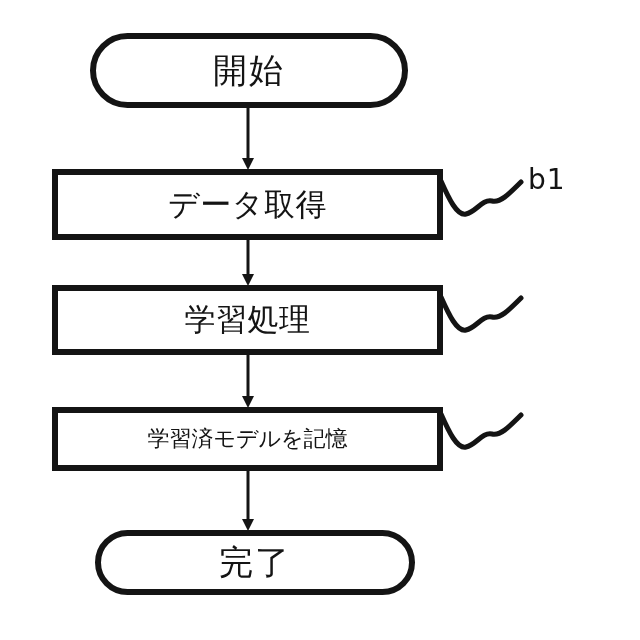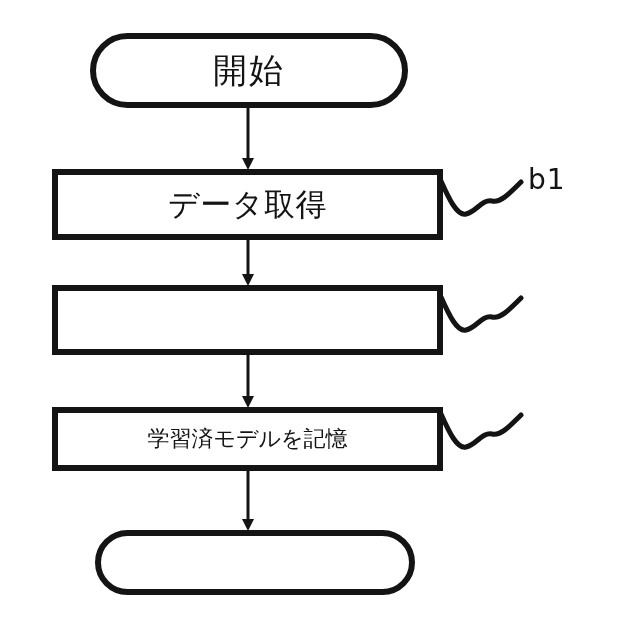--- a/index.html
+++ b/index.html
@@ -99,21 +99,23 @@
 
     <path d="M441,297 C449,315 457,332 466,330 C476,328 482,315 492,317 C500,319 508,311 521,298" fill="none" stroke="#141414" stroke-width="5" stroke-linecap="round"></path>
 
     <path d="M441,414 C449,432 457,449 466,447 C476,445 482,432 492,434 C500,436 508,428 521,415" fill="none" stroke="#141414" stroke-width="5" stroke-linecap="round"></path>
   </svg>
 
   <div class="node-text terminal-text" style="left:93px; top:36px; width:312px; height:69px;">開始</div>
 
   <div class="node-text process-text" style="left:55px; top:172px; width:385px; height:65px;">データ取得</div>
 
+  <div class="node-text process-text" style="left:55px; top:288px; width:385px; height:64px;">学習処理</div>
 
   <div class="node-text process-text long" style="left:55px; top:410px; width:385px; height:58px;">学習済モデルを記憶</div>
 
+  <div class="node-text terminal-text" style="left:98px; top:533px; width:314px; height:59px;">完了</div>
 
   <div class="ref-label" style="left:528px; top:163px;">b1</div>
 
 
 
 </div>
 
 </body></html>

